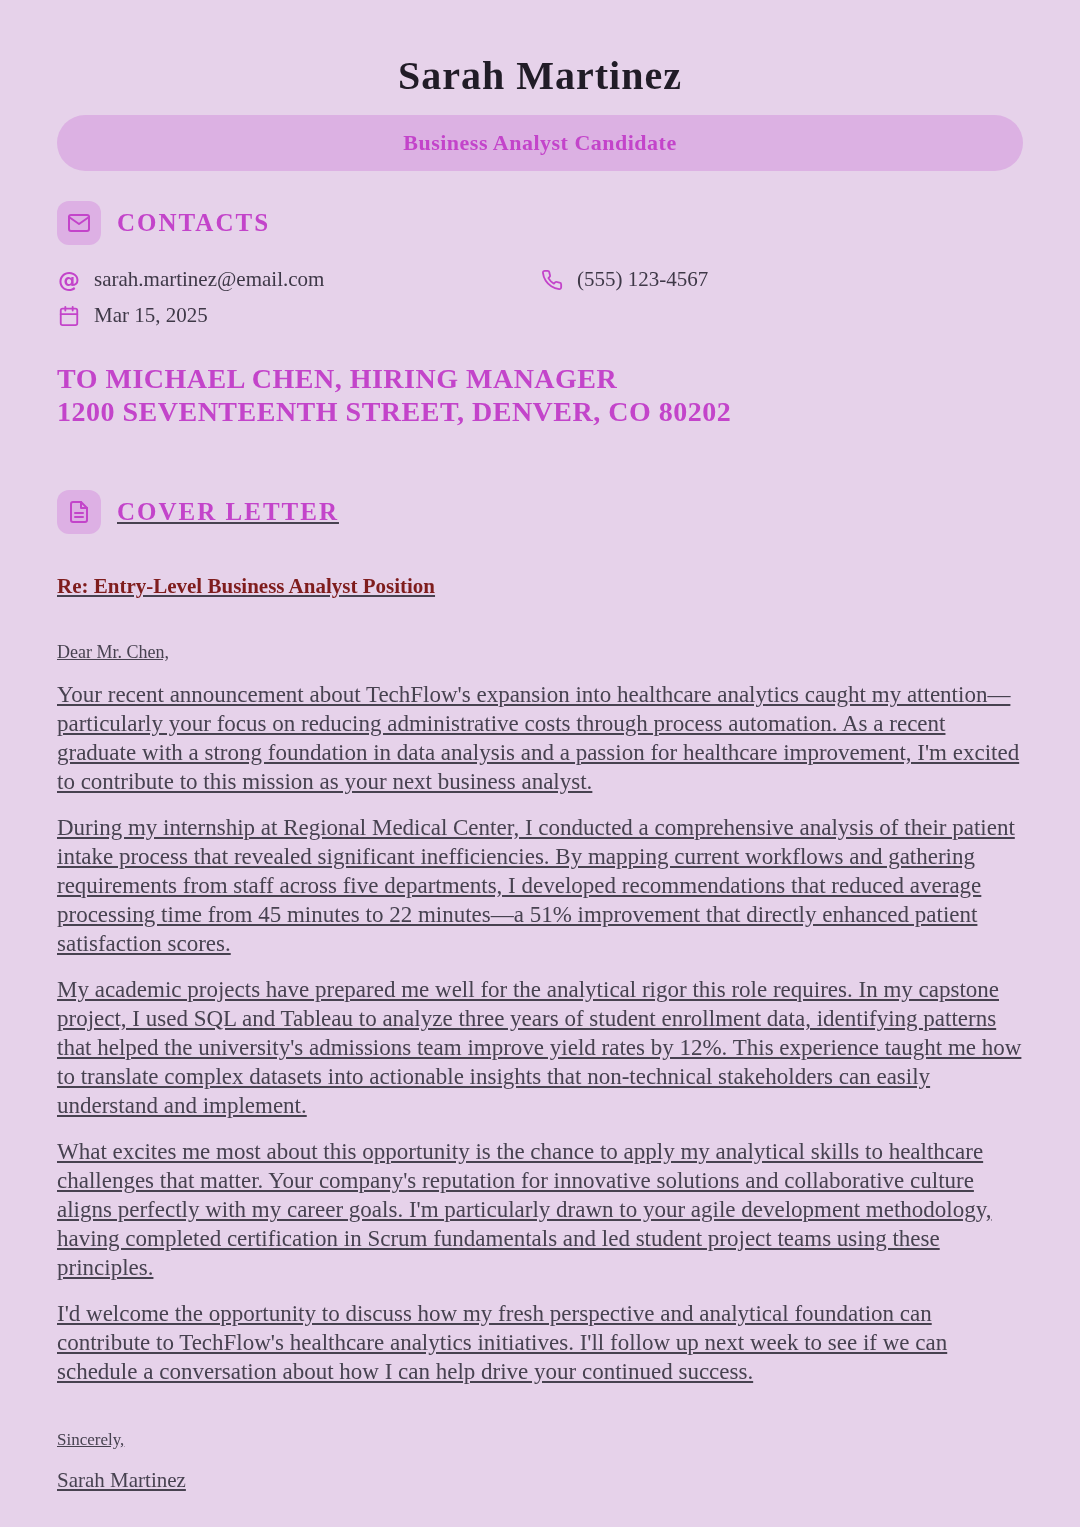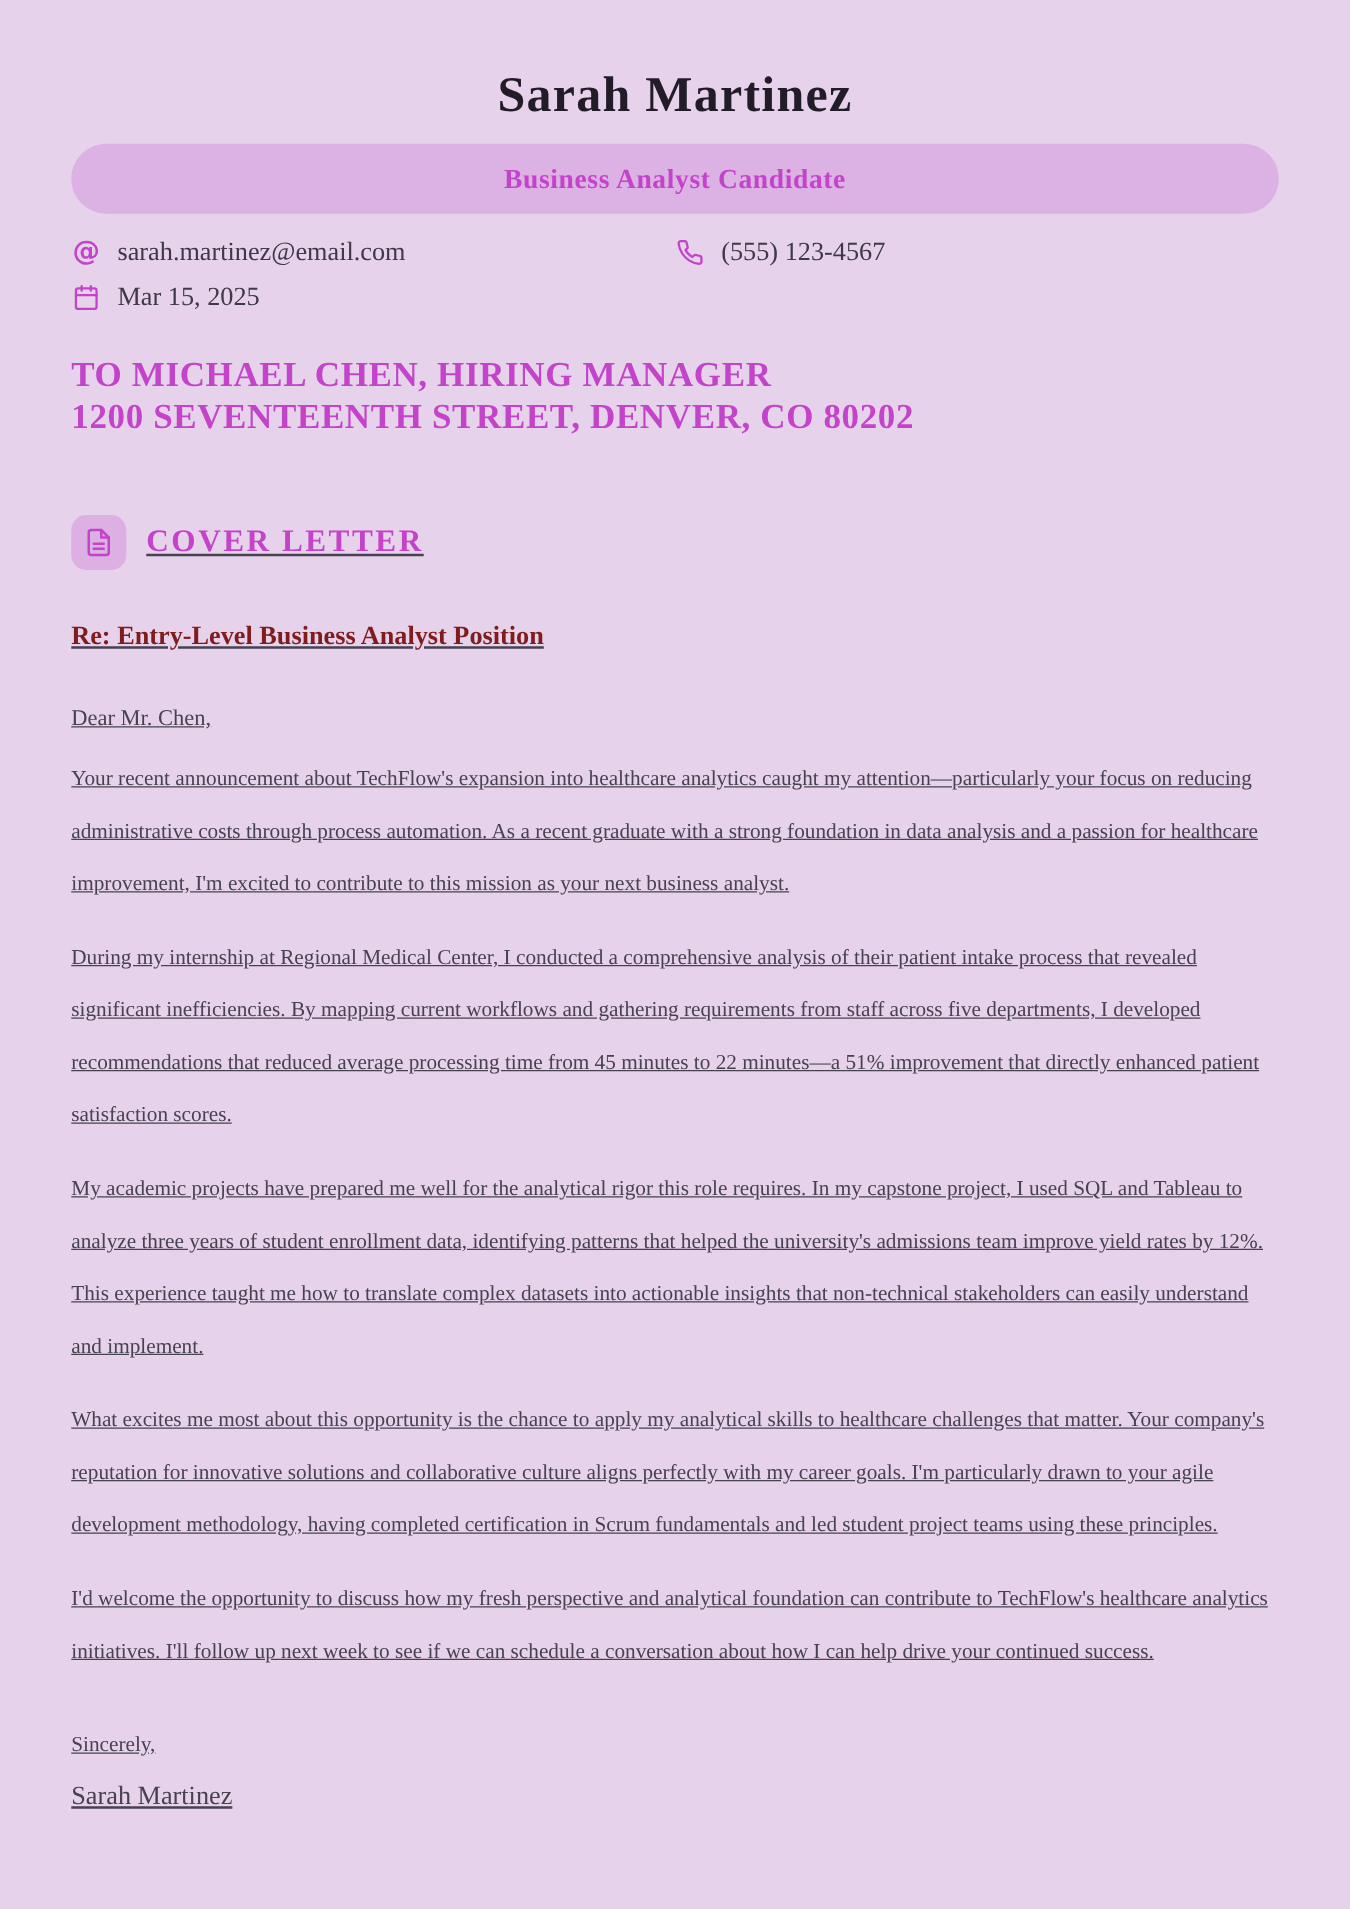--- a/index.html
+++ b/index.html
@@ -34,21 +34,21 @@
     letter-spacing: 1px;
     color: var(--heading-text);
   }
   .role-banner {
     height: 56px;
     background: var(--banner);
     border-radius: 28px;
     display: flex;
     align-items: center;
     justify-content: center;
-    margin-bottom: 18px;
+    margin-bottom: 30px;
   }
   .role-banner span {
     color: var(--accent);
     font-size: 22px;
     font-weight: 700;
     letter-spacing: 0.5px;
   }
   .section-header {
     display: flex;
     align-items: center;
@@ -113,22 +113,22 @@
     font-size: 21px;
     font-weight: 700;
     color: #7f1d1d;
   }
   .salutation {
     margin: 43px 0 0 0;
     font-size: 18px;
   }
   .letter-body p {
     margin: 17px 0 0 0;
-    font-size: 17px;
-    line-height: 42px;
+    font-size: 23px;
+    line-height: 29px;
   }
   .closing {
     margin: 44px 0 0 0;
     font-size: 17px;
   }
   .signature {
     margin: 18px 0 0 0;
     font-size: 21px;
   }
   svg { display: block; }
@@ -137,20 +137,29 @@
 <body>
 
 <div class="page">
 
   <h1 class="candidate-name">Sarah Martinez</h1>
 
   <div class="role-banner">
     <span>Business Analyst Candidate</span>
   </div>
 
+  <div class="section-header">
+    <span class="icon-badge">
+      <svg width="24" height="24" viewBox="0 0 24 24" fill="none" stroke="currentColor" stroke-width="2" stroke-linecap="round" stroke-linejoin="round">
+        <rect x="2" y="4" width="20" height="16" rx="2"></rect>
+        <polyline points="22,6 12,13 2,6"></polyline>
+      </svg>
+    </span>
+    <span class="section-title">CONTACTS</span>
+  </div>
 
   <div class="contact-grid">
     <div class="contact-item">
       <span class="contact-icon">
           <span class="at-glyph">@</span>
         </span>
       <span>sarah.martinez@email.com</span>
     </div>
     <div class="contact-item">
       <span class="contact-icon">

